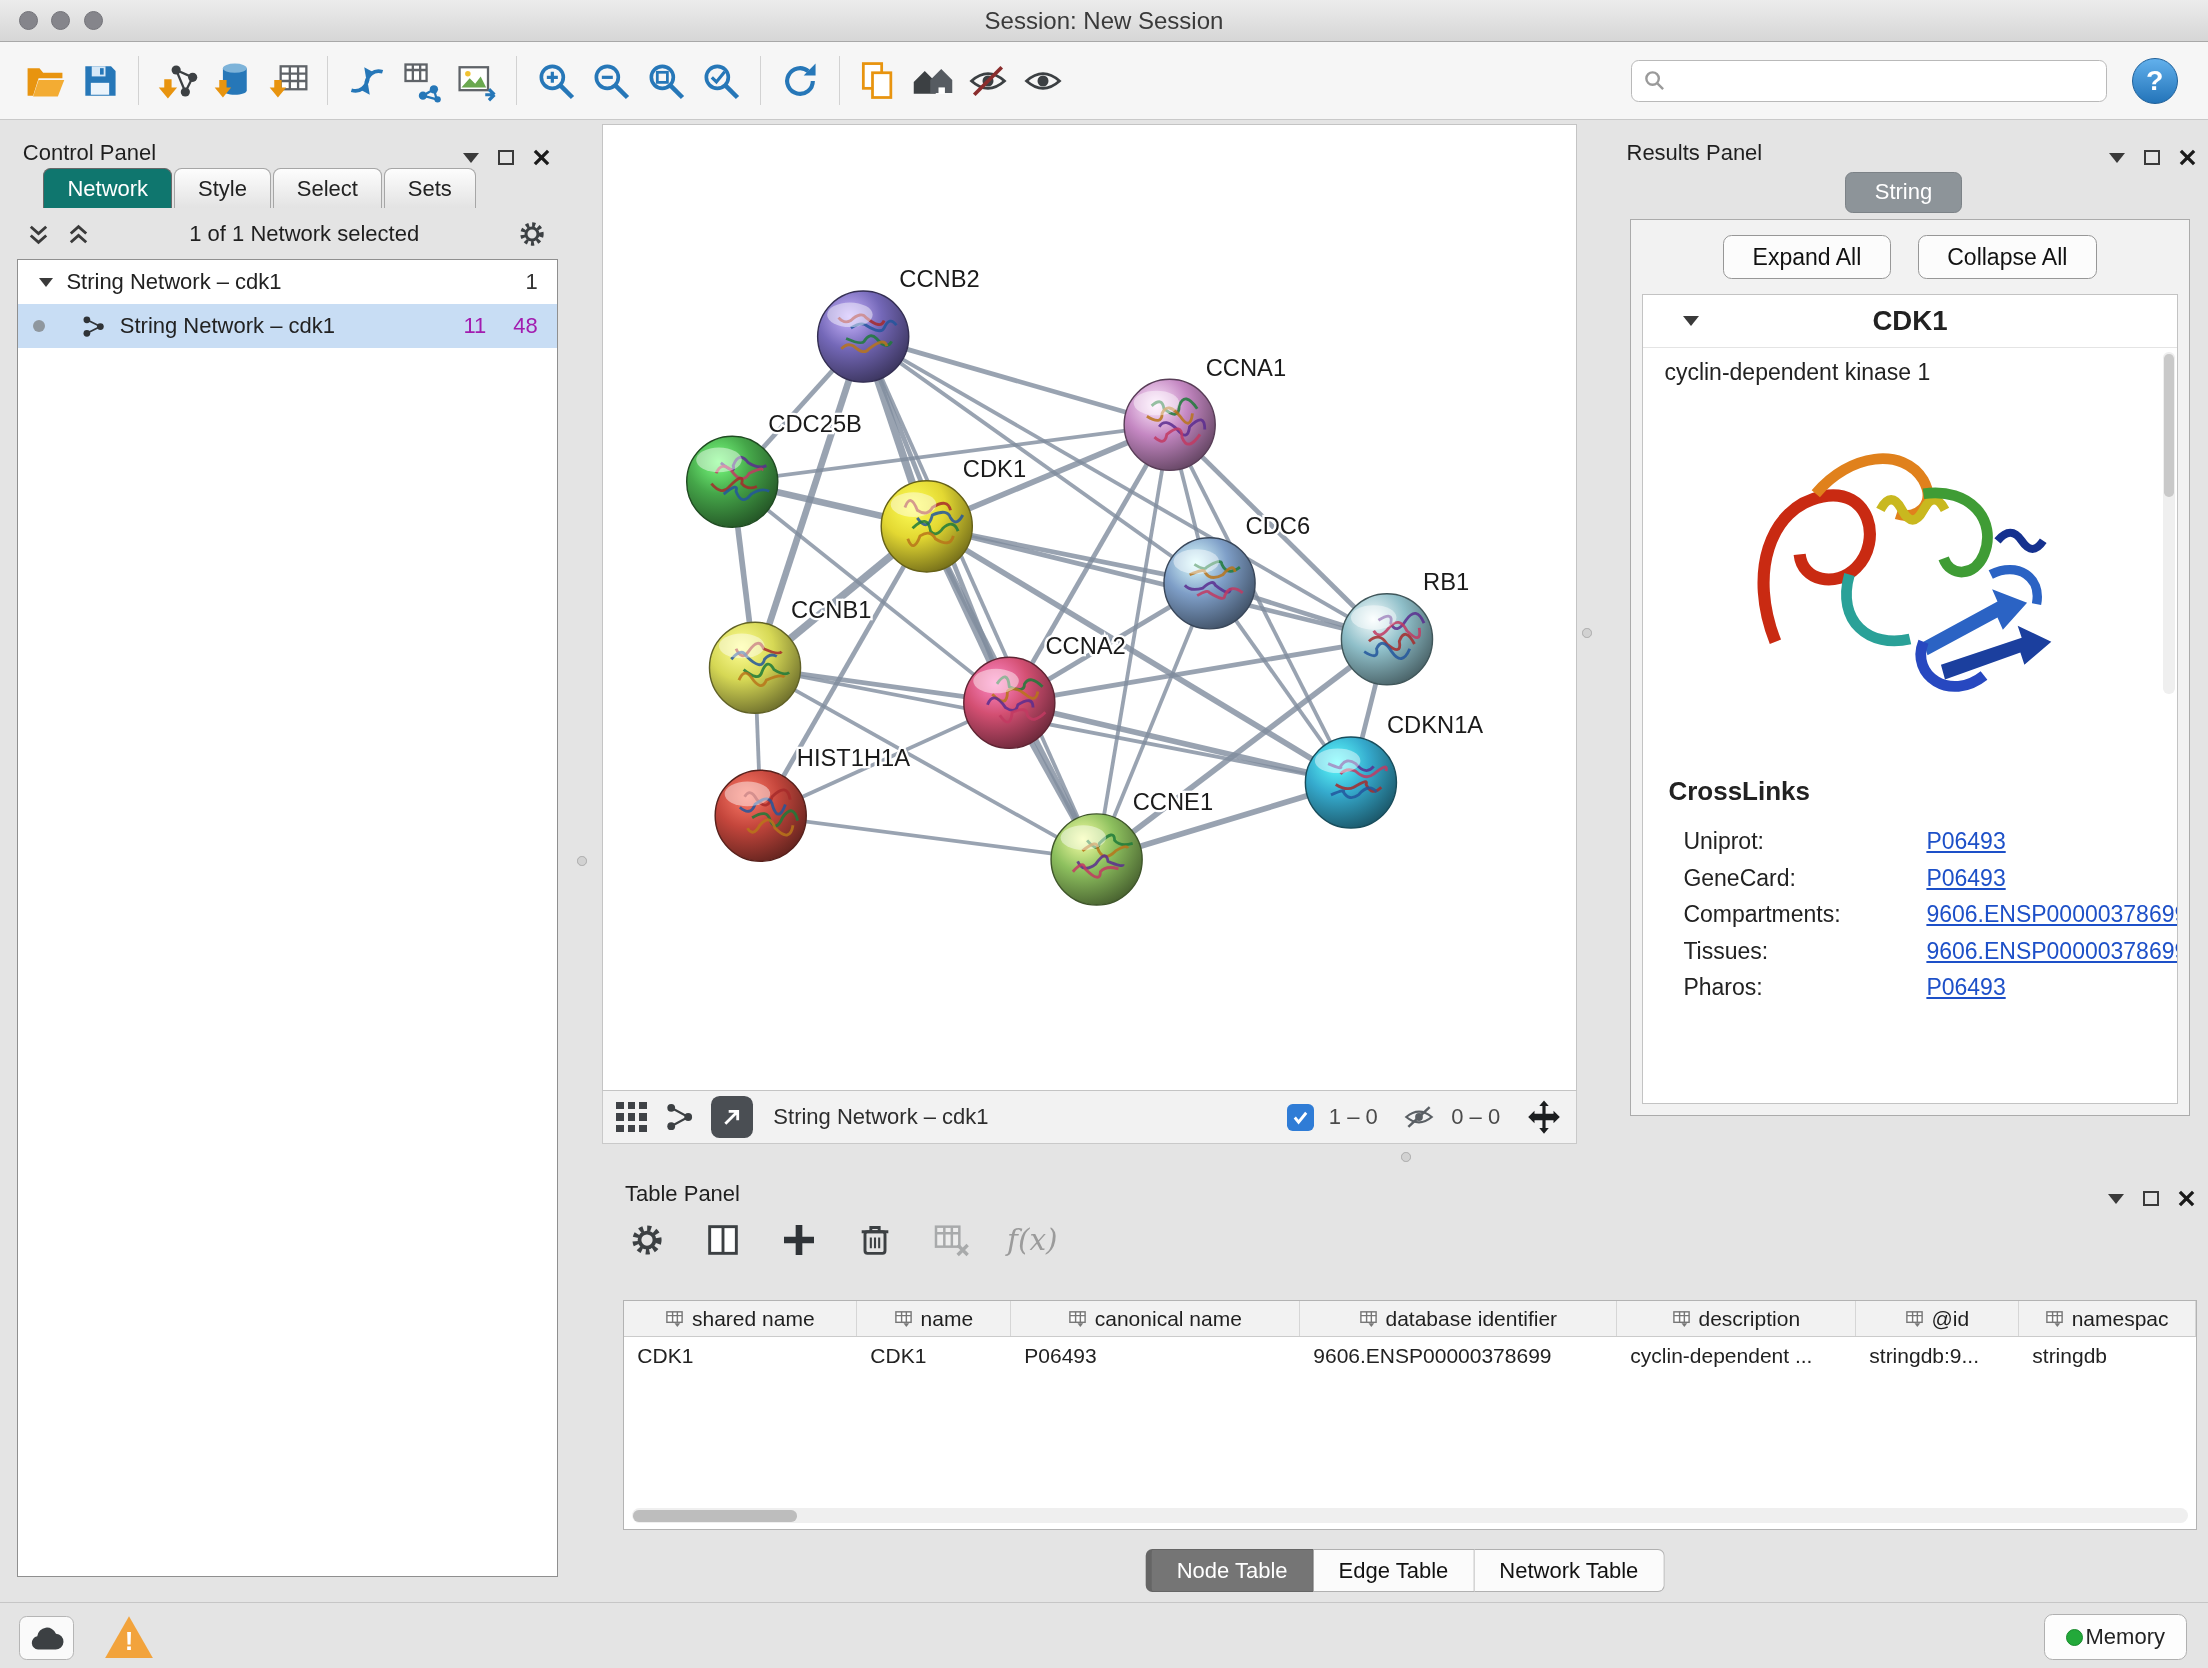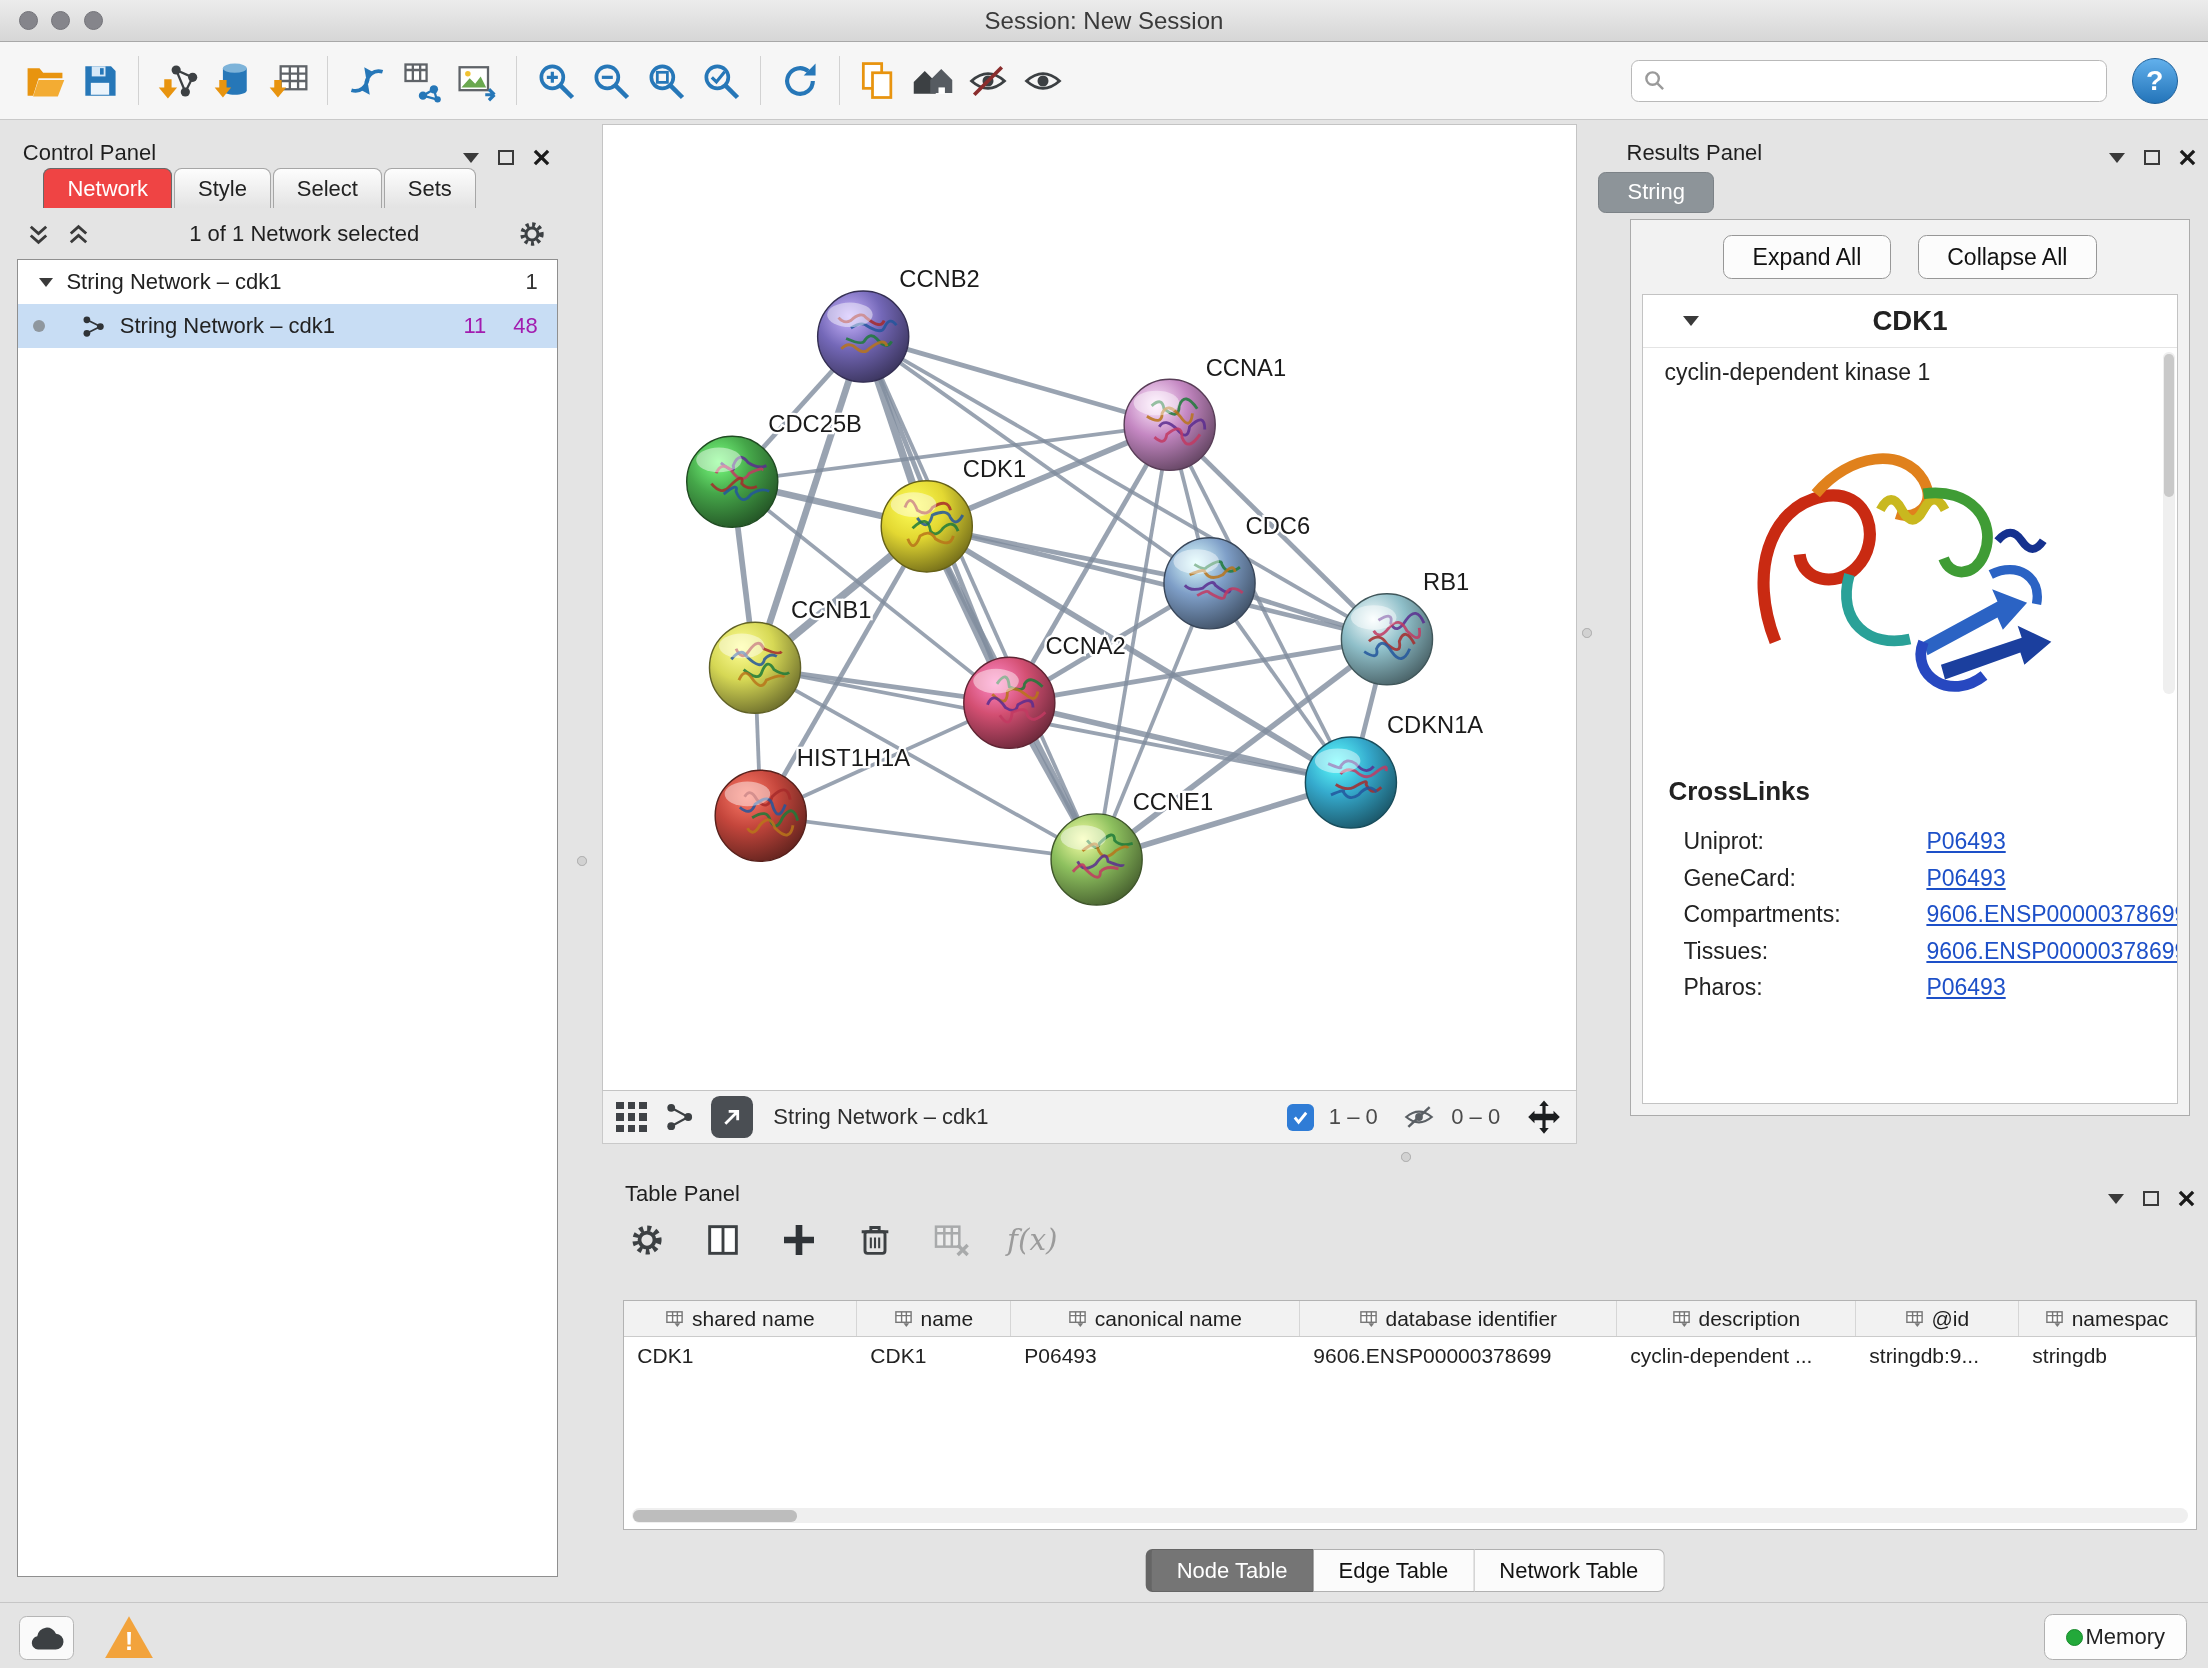--- a/index.html
+++ b/index.html
@@ -28,21 +28,21 @@
   .picons{margin-left:auto;display:flex;align-items:center;gap:19px;padding-right:13.3px}
   .tri{width:0;height:0;border-left:8.6px solid transparent;border-right:8.6px solid transparent;border-top:10.5px solid #3a3a3a}
   .fbox{width:16px;height:14.3px;border:2.9px solid #3a3a3a}
   .xicon{width:17px;height:17px}
 
   
   #control-panel{position:absolute;left:11.4px;top:124px;width:552px;height:1453px}
   #control-panel .phead .ptitle{padding-left:11.4px}
   .cp-tabs{position:absolute;left:32px;top:44px;display:flex}
   .tab{padding:6.7px 23px;font-size:22px;border:1px solid #a6a6a6;border-bottom:none;border-radius:7.6px 7.6px 0 0;background:linear-gradient(#fdfdfd,#e3e3e3);margin-right:1.9px;color:#222}
-  .tab.active{background:#ef4444;color:#fff;border-color:#686868}
+  .tab.active{background:#0f766e;color:#fff;border-color:#686868}
   .cp-selrow{position:absolute;left:0;top:88px;right:0;height:44px;display:flex;align-items:center}
   .chev{width:27px;height:27px;margin-left:13.3px}
   .cp-selrow .seltext{flex:1;text-align:center;font-size:22px;color:#1f1f1f}
   .gear{width:32px;height:32px;margin-right:15px}
   .cp-tree{position:absolute;left:5.7px;top:135px;right:5.7px;bottom:0;background:#fff;border:1px solid #8f8f8f}
   .trow{display:flex;align-items:center;height:44px;font-size:22px}
   .trow .tri-s{width:0;height:0;border-left:7.6px solid transparent;border-right:7.6px solid transparent;border-top:9.5px solid #3a3a3a;margin-left:21px}
   .trow .lbl{margin-left:13.3px}
   .trow .cnt{margin-left:auto;margin-right:19px;color:#333}
   .trow.selected{background:#c8ddf4}
@@ -58,21 +58,21 @@
   .gridicon i{width:7.6px;height:7.6px;background:#3f4246;display:block}
   .nebtn{width:42px;height:42px;border-radius:8.6px;background:#4a4e53;display:flex;align-items:center;justify-content:center}
   .cf-title{font-size:22px;color:#2d2d2d;margin-left:5.7px}
   .cf-spacer{flex:1}
   .cbox{width:27px;height:27px;border-radius:5.7px;background:#2f7cd6;display:flex;align-items:center;justify-content:center}
   .cf-num{font-size:22px;color:#4a4a4a;margin-right:9.5px}
 
   
   #results-panel{position:absolute;left:1598px;top:124px;width:611px;height:1041px}
   #results-panel .phead .ptitle{padding-left:28.5px}
-  .rp-badge-row{text-align:left;margin-top:5.7px}
+  .rp-badge-row{text-align:center;margin-top:5.7px}
   .rp-badge{display:inline-block;background:#8d9499;color:#fff;font-size:22px;padding:6.7px 28.5px;border-radius:7.6px;border:1px solid #7c8287}
   .rp-box{position:absolute;left:32px;right:19px;top:95px;bottom:49px;background:#f2f2f2;border:1px solid #ababab}
   .rp-buttons{display:flex;justify-content:center;gap:27px;margin:15px 0 13.3px}
   .rp-btn{font-size:23px;padding:7.6px 28.5px;background:#fcfcfc;border:1px solid #979797;border-radius:8.6px;color:#111}
   .rp-card{position:absolute;left:11.4px;right:11.4px;top:74px;bottom:11.4px;background:#fff;border:1px solid #c3c3c3;overflow:hidden}
   .rp-card-head{position:relative;height:53px;display:flex;align-items:center;border-bottom:1px solid #e4e4e4}
   .rp-card-head .tri{margin-left:40px}
   .rp-gene{position:absolute;left:0;right:0;text-align:center;font-weight:bold;font-size:27.6px}
   .rp-desc{padding:11.4px 21px 0;font-size:23px}
   .rp-imgwrap{display:flex;justify-content:center;margin-top:27px}

